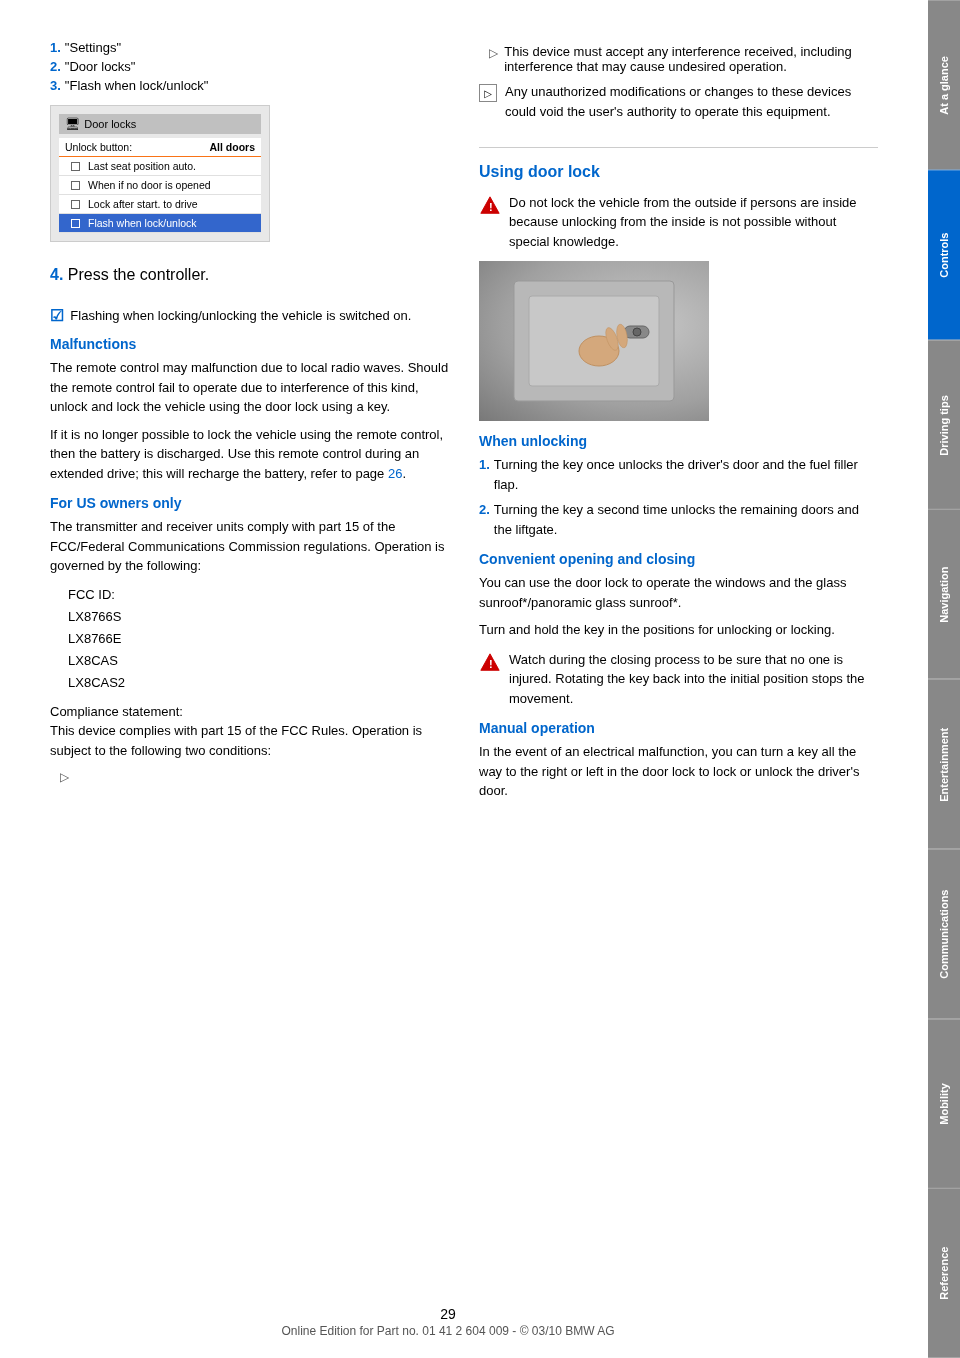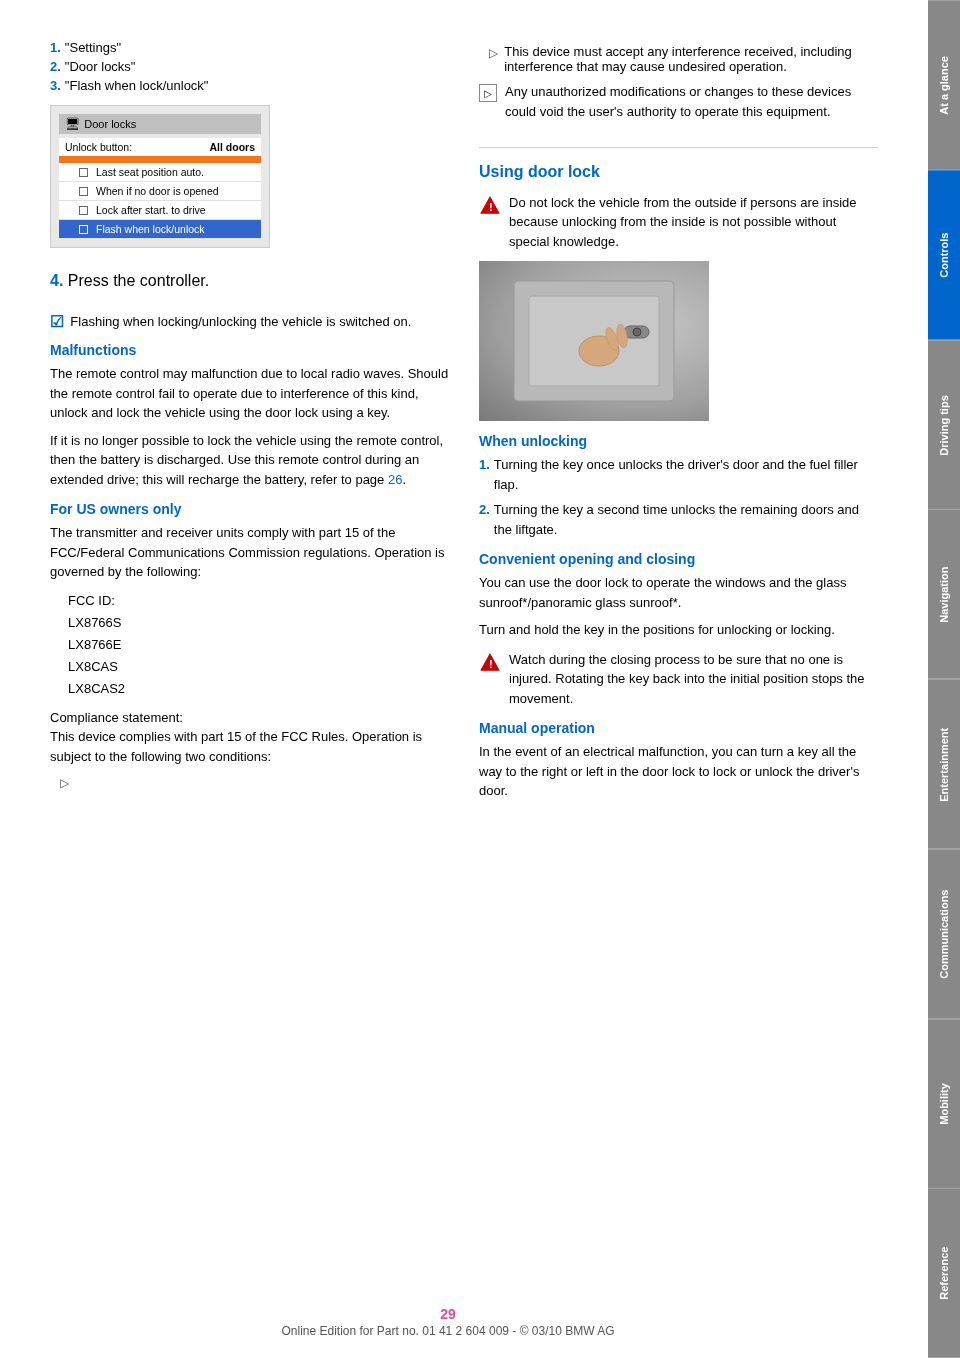--- a/index.html
+++ b/index.html
@@ -91,40 +91,40 @@
       padding: 3px 6px;
       font-size: 11px;
       display: flex;
       align-items: center;
       gap: 4px;
       margin-bottom: 4px;
     }
 
     .screen-image .screen-row {
       background: #fff;
-      padding: 3px 20px;
+      padding: 3px 12px;
       font-size: 10.5px;
       border-bottom: 1px solid #e0e0e0;
       display: flex;
       align-items: center;
       gap: 4px;
     }
 
     .screen-image .screen-row.highlighted {
       background: #3366cc;
       color: #fff;
     }
 
     .screen-image .unlock-row {
       display: flex;
       justify-content: space-between;
       background: #fff;
       padding: 3px 6px;
       font-size: 10.5px;
-      border-bottom: 7px solid #f97316;
+      border-bottom: 1px solid #f97316;
     }
 
     .checkbox-box {
       display: inline-block;
       width: 9px;
       height: 9px;
       border: 1px solid #666;
       margin-right: 4px;
     }
 
@@ -245,22 +245,22 @@
       bottom: 20px;
       left: 0;
       right: 32px;
       text-align: center;
       font-size: 12px;
       color: #555;
     }
 
     .page-number {
       font-size: 14px;
-      font-weight: bold;
-      color: #ec4899;
+      font-weight: normal;
+      color: #000000;
       margin-bottom: 2px;
     }
 
     hr.divider {
       border: none;
       border-top: 1px solid #ccc;
       margin: 4px 0 4px 0;
     }
 
     .big-section-heading {

